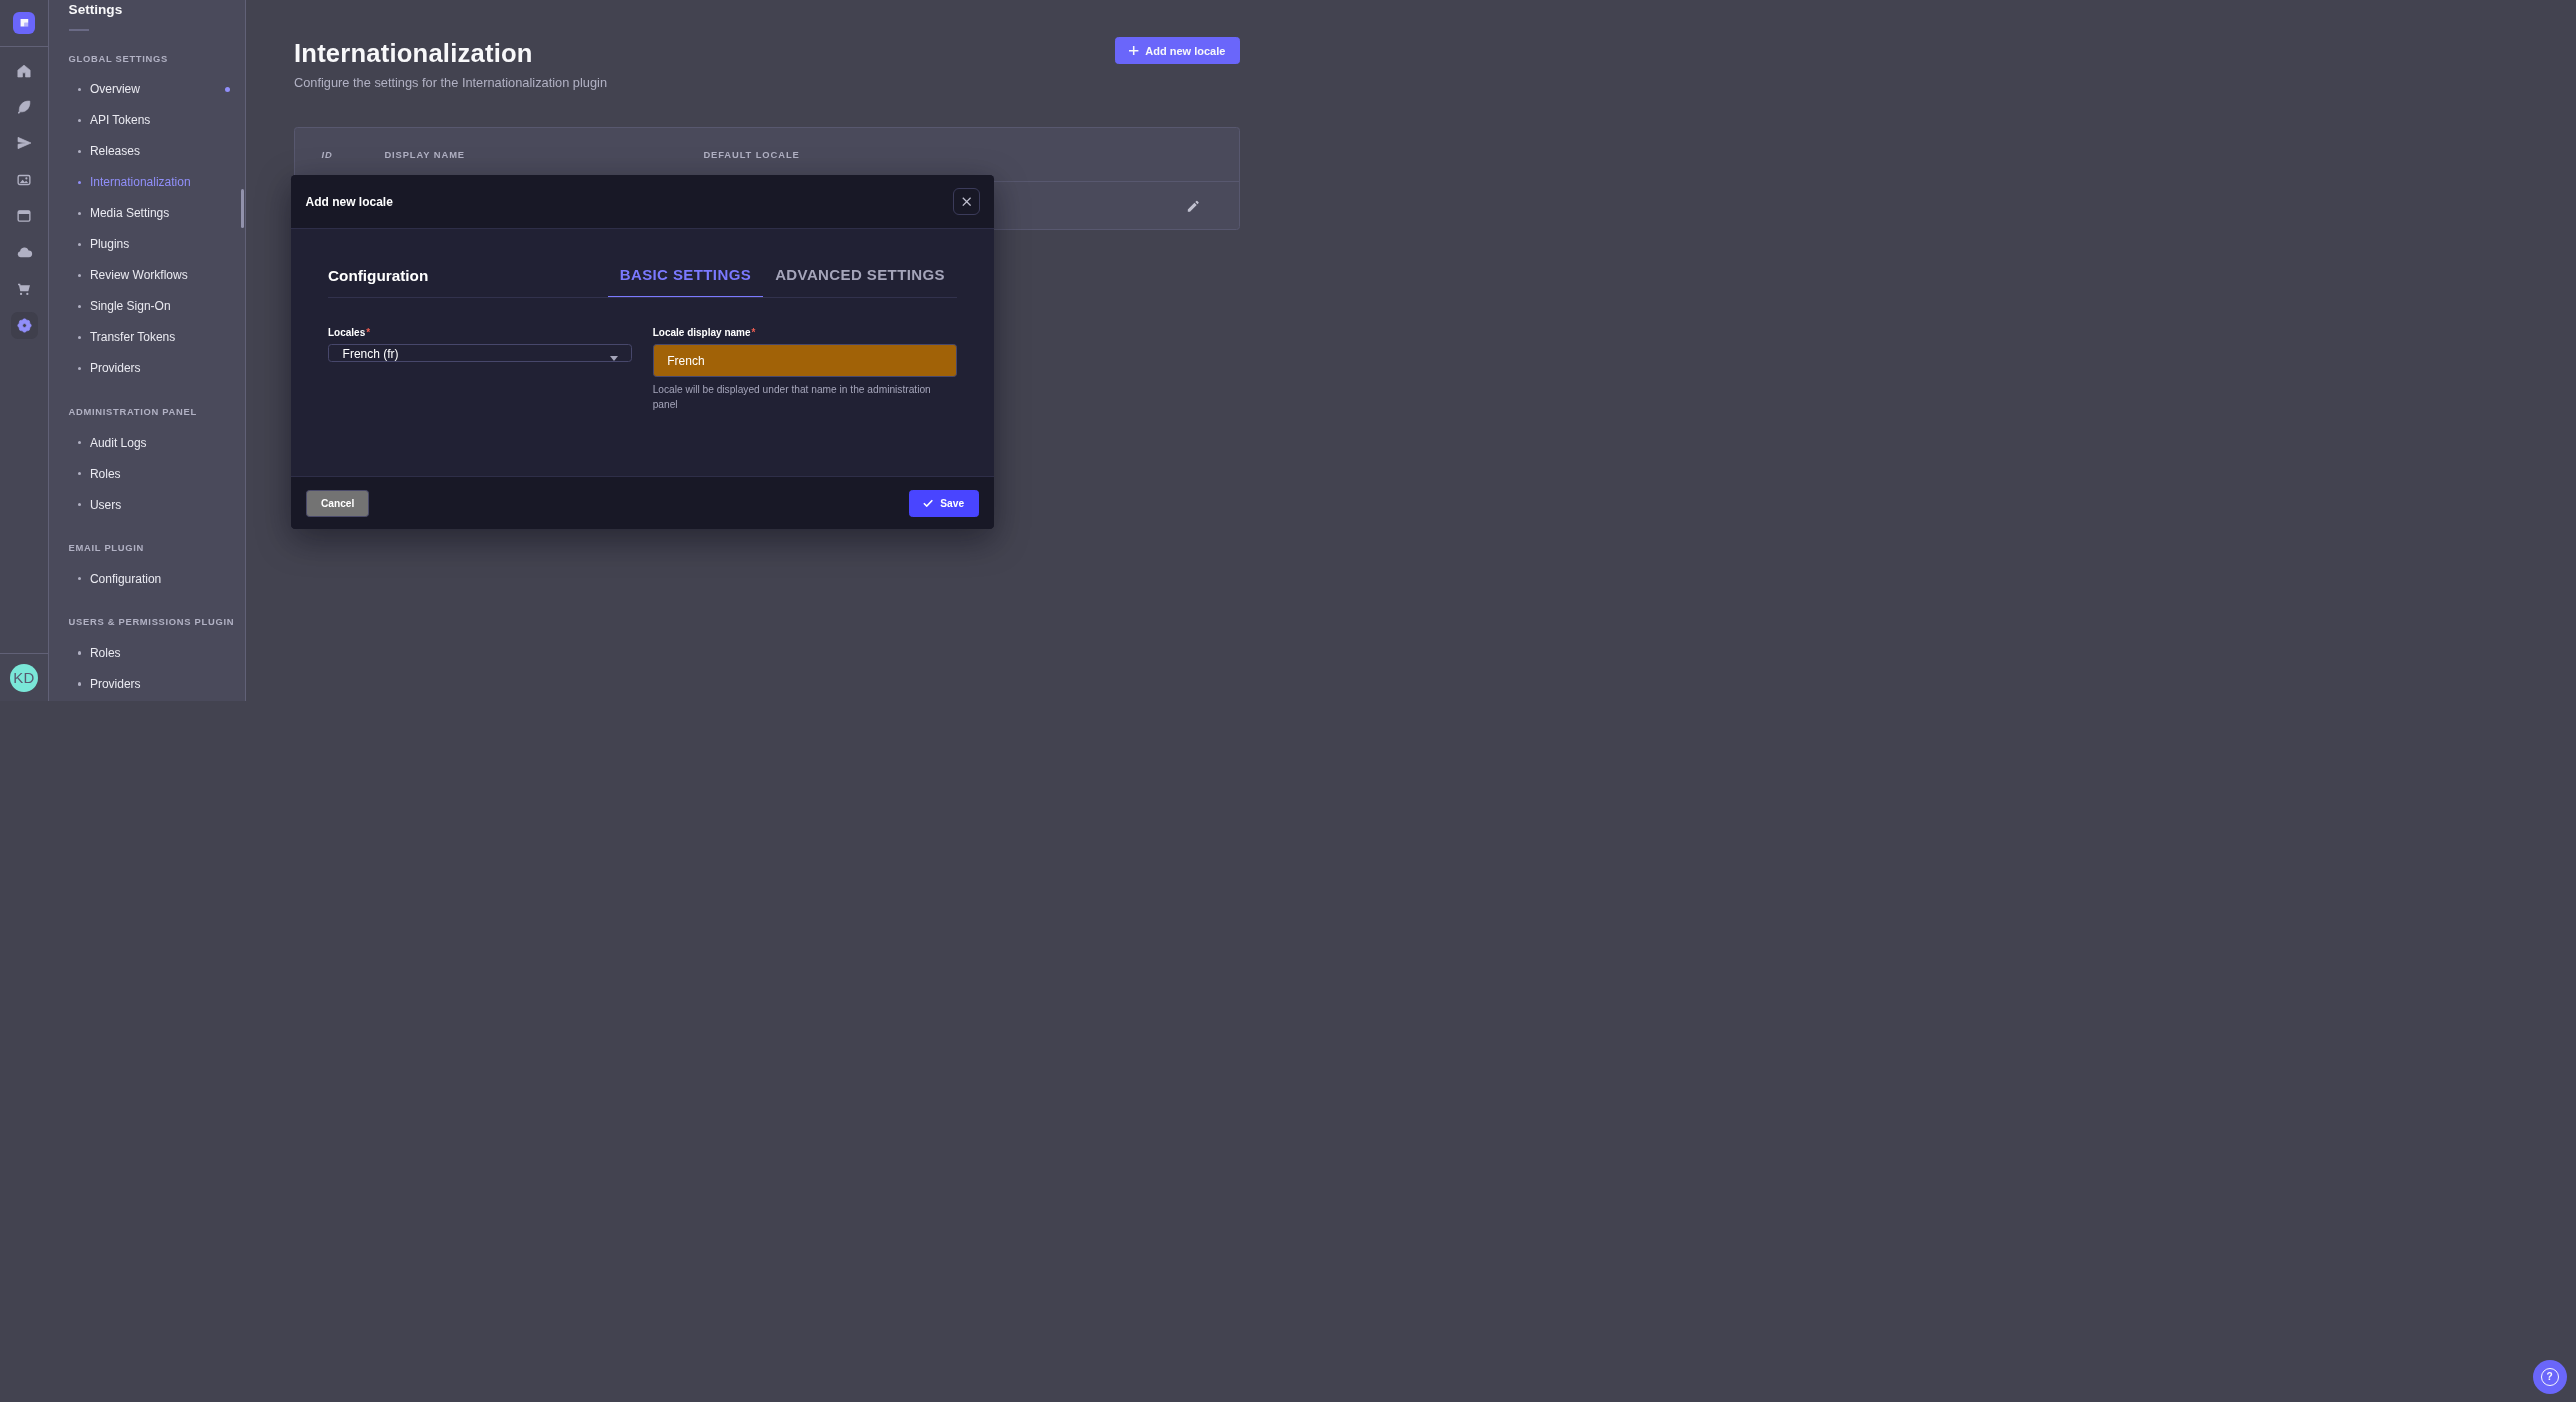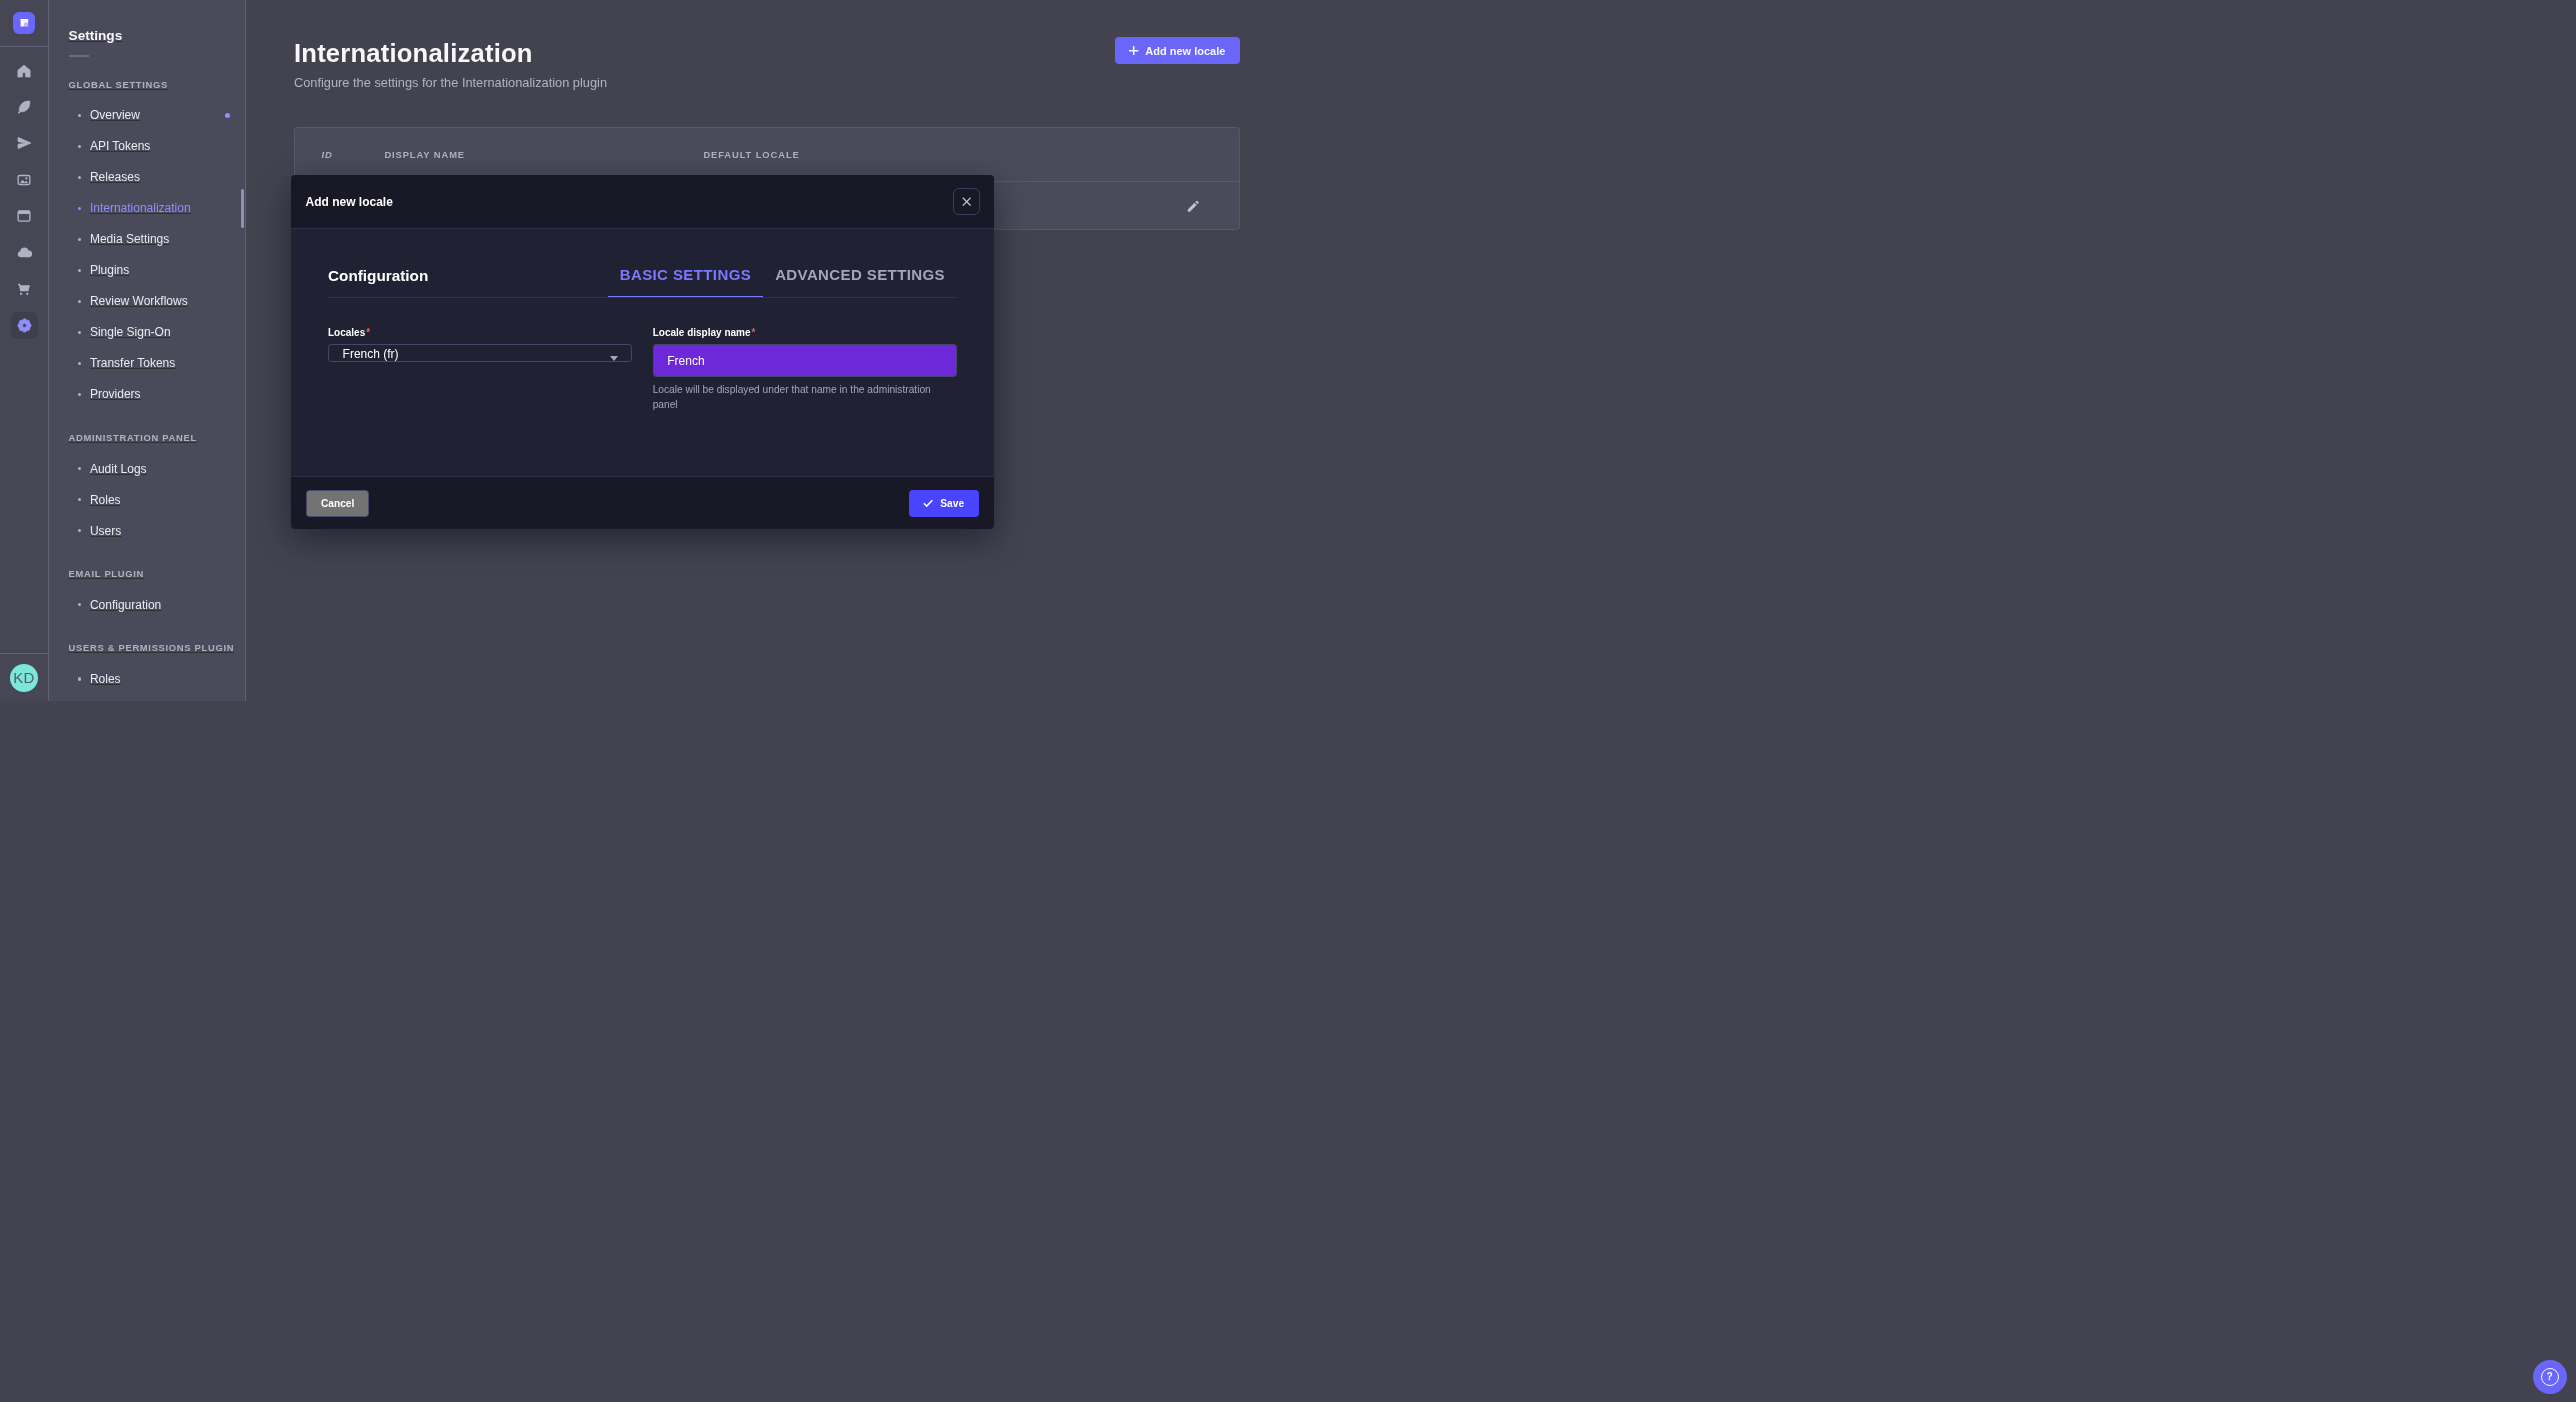--- a/index.html
+++ b/index.html
@@ -36,21 +36,21 @@
   }
   .avatar {
     width:28px; height:28px; border-radius:50%; background:#5eead4; color:#32324d;
     font-size:15px; font-weight:400; display:flex; align-items:center; justify-content:center;
     cursor:pointer; letter-spacing:0.3px;
   }
 
   
   .subnav {
     width:197px; background:#212134; border-right:0.9px solid #3e3e58;
-    padding-top:28px; position:relative;text-decoration:underline;
+    padding-top:2px; position:relative;
   }
   .subnav-title { padding-left:19.6px; font-size:13.6px; font-weight:700; color:#ffffff; }
   .subnav-title-divider { width:20.4px; height:1.7px; background:#4a4a6a; margin:12px 0 0 19.6px; }
   .section-title {
     padding:22px 0 10.2px 19.6px; font-size:9.4px; font-weight:700; letter-spacing:0.7px;
     color:#a5a5ba; text-transform:uppercase;
   }
   .nav-item {
     height:31px; display:flex; align-items:center; padding-left:29px;
     position:relative; font-size:12px; color:#eeeef4; cursor:pointer;
@@ -139,21 +139,21 @@
   .form-row { display:grid; grid-template-columns:1fr 1fr; gap:20.4px; margin-top:29px; }
   .field-label { font-size:10px; font-weight:600; color:#ffffff; margin-bottom:6.8px; }
   .req { color:#ee5e52; margin-left:0.9px; }
   .select {
     height:18px; background:#212134; border:0.9px solid #47476b; border-radius:3.4px;
     display:flex; align-items:flex-end; justify-content:space-between; padding:0 13.6px;
     font-size:12px; color:#ffffff; cursor:pointer; width:100%; font-family:inherit;
   }
   .caret { width:0; height:0; border-left:4.3px solid transparent; border-right:4.3px solid transparent; border-top:5.1px solid #a5a5ba; }
   .text-input {
-    height:33px; width:100%; background:#6d28d9; border:0.9px solid #47476b; border-radius:3.4px;
+    height:33px; width:100%; background:#a16207; border:0.9px solid #47476b; border-radius:3.4px;
     padding:0 13.6px; font-size:12px; color:#ffffff; font-family:inherit; outline:none;
   }
   .hint { font-size:10.2px; line-height:14.5px; color:#a5a5ba; margin-top:6px; }
   .modal-footer {
     height:53px; background:#181826; border-top:0.9px solid #2e2e48;
     display:flex; align-items:center; justify-content:space-between; padding:0 15.3px;
   }
   .btn {
     height:27px; padding:0 13.6px; border-radius:3.4px; font-size:10.2px; font-weight:600;
     cursor:pointer; display:flex; align-items:center; gap:6.8px; font-family:inherit;

